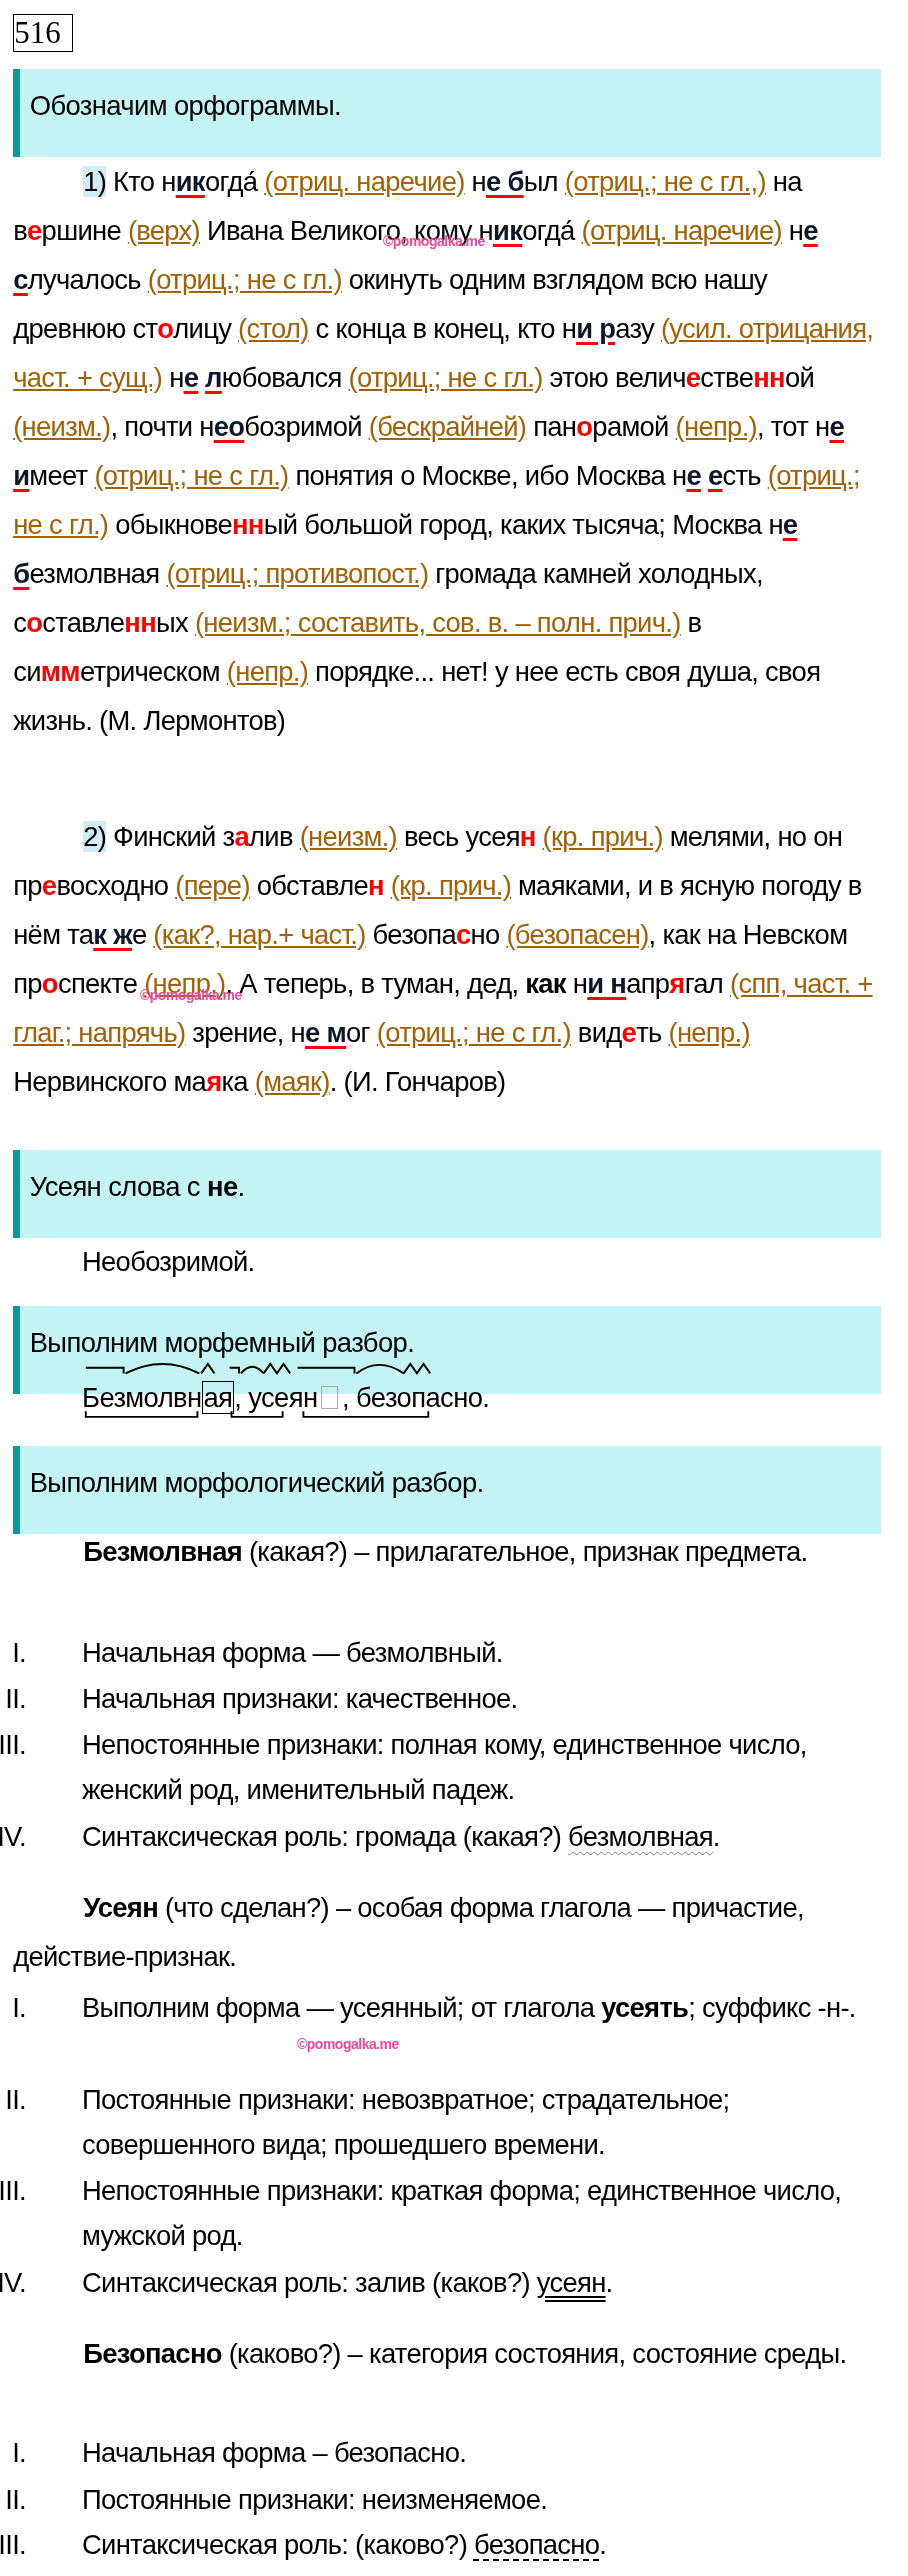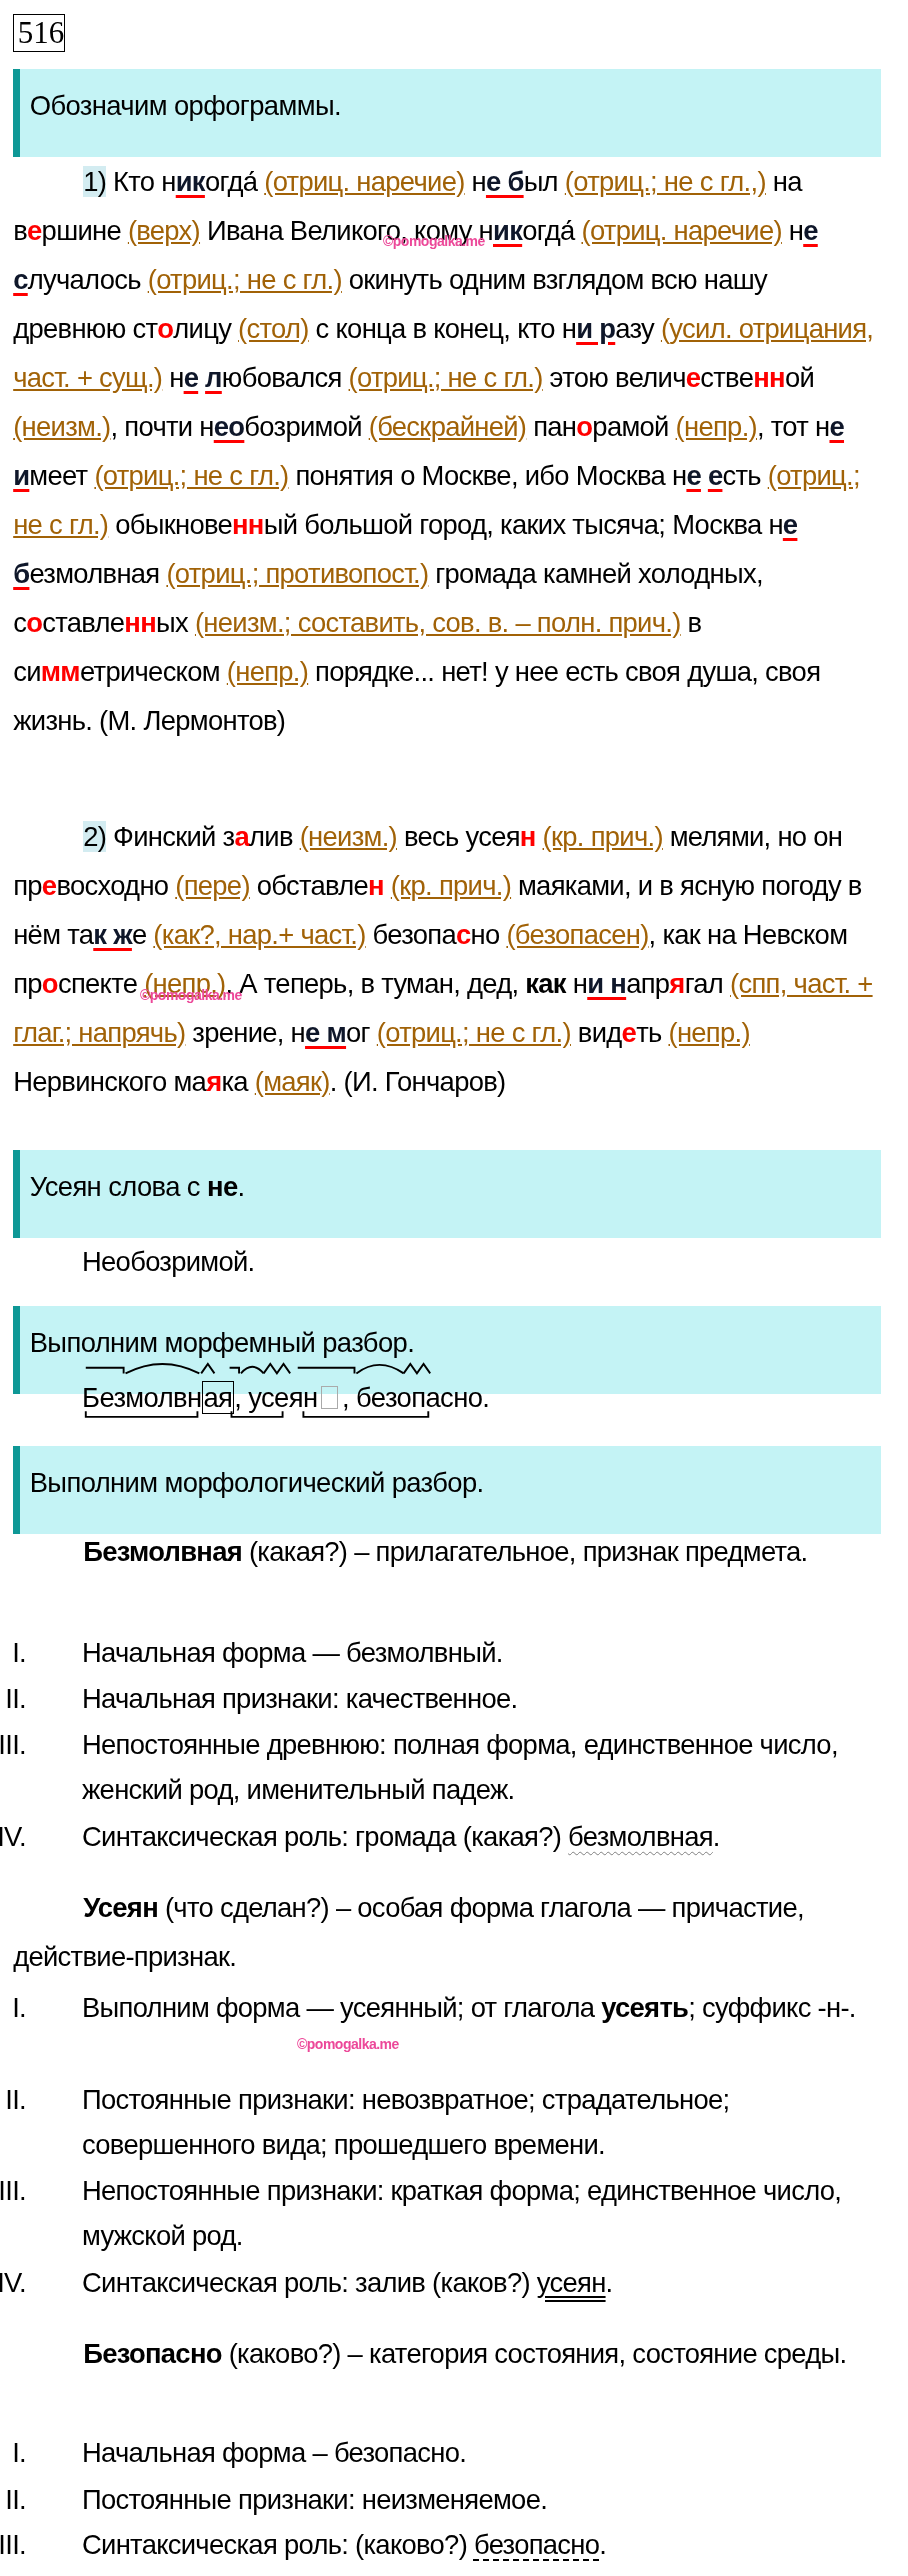--- a/index.html
+++ b/index.html
@@ -3,23 +3,23 @@
 <meta charset="utf-8">
 <style>
   html, body { margin: 0; padding: 0; background: #ffffff; }
   body {
     width: 908px; height: 2576px; overflow: hidden; position: relative;
     font-family: "Liberation Sans Narrow", "Liberation Sans", sans-serif;
     color: #000;
   }
   .page { position: absolute; left: 0; top: 0; width: 908px; }
   .task-number {
-    position: absolute; left: 13.2px; top: 14px; width: 52px; height: 38px;
+    position: absolute; left: 13.2px; top: 14px; width: 60px; height: 38px;
     border: 1.9px solid #000; box-sizing: border-box;
-    font-family: "Liberation Serif", serif; font-size: 31px; line-height: 36px; text-align: right;
+    font-family: "Liberation Serif", serif; font-size: 31px; line-height: 36px; text-align: left;
   }
   .banner {
     position: absolute; left: 13.2px; width: 868px; height: 88px;
     background: #c4f3f5; border-left: 7.6px solid #0e9896; box-sizing: border-box;
   }
   .banner-text {
     position: absolute; left: 9.5px; top: 0; line-height: 73px;
     font-size: 27.4px; letter-spacing: -0.6px; white-space: nowrap;
   }
   .para {
@@ -111,21 +111,21 @@
   <div class="item" style="top:1630px">
       <span class="roman">I.</span>
       <span class="text">Начальная форма — безмолвный.</span>
     </div>
   <div class="item" style="top:1676px">
       <span class="roman">II.</span>
       <span class="text">Начальная признаки: качественное.</span>
     </div>
   <div class="item" style="top:1722px">
       <span class="roman">III.</span>
-      <span class="text">Непостоянные древнюю: полная форма, единственное число, женский род, именительный падеж.</span>
+      <span class="text">Непостоянные признаки: полная кому, единственное число, женский род, именительный падеж.</span>
     </div>
   <div class="item" style="top:1814px">
       <span class="roman">IV.</span>
       <span class="text"><span>Синтаксическая роль: громада (какая?) </span><span class="uwave">безмолвная</span><span>.</span></span>
     </div>
 
   <div class="para" style="top:1883px"><b>Усеян</b><span> (что сделан?) – особая форма глагола — причастие, действие-признак.</span></div>
   <div class="item" style="top:1985px">
       <span class="roman">I.</span>
       <span class="text"><span>Выполним форма — усеянный; от глагола </span><b>усеять</b><span>; суффикс -н-.</span></span>

